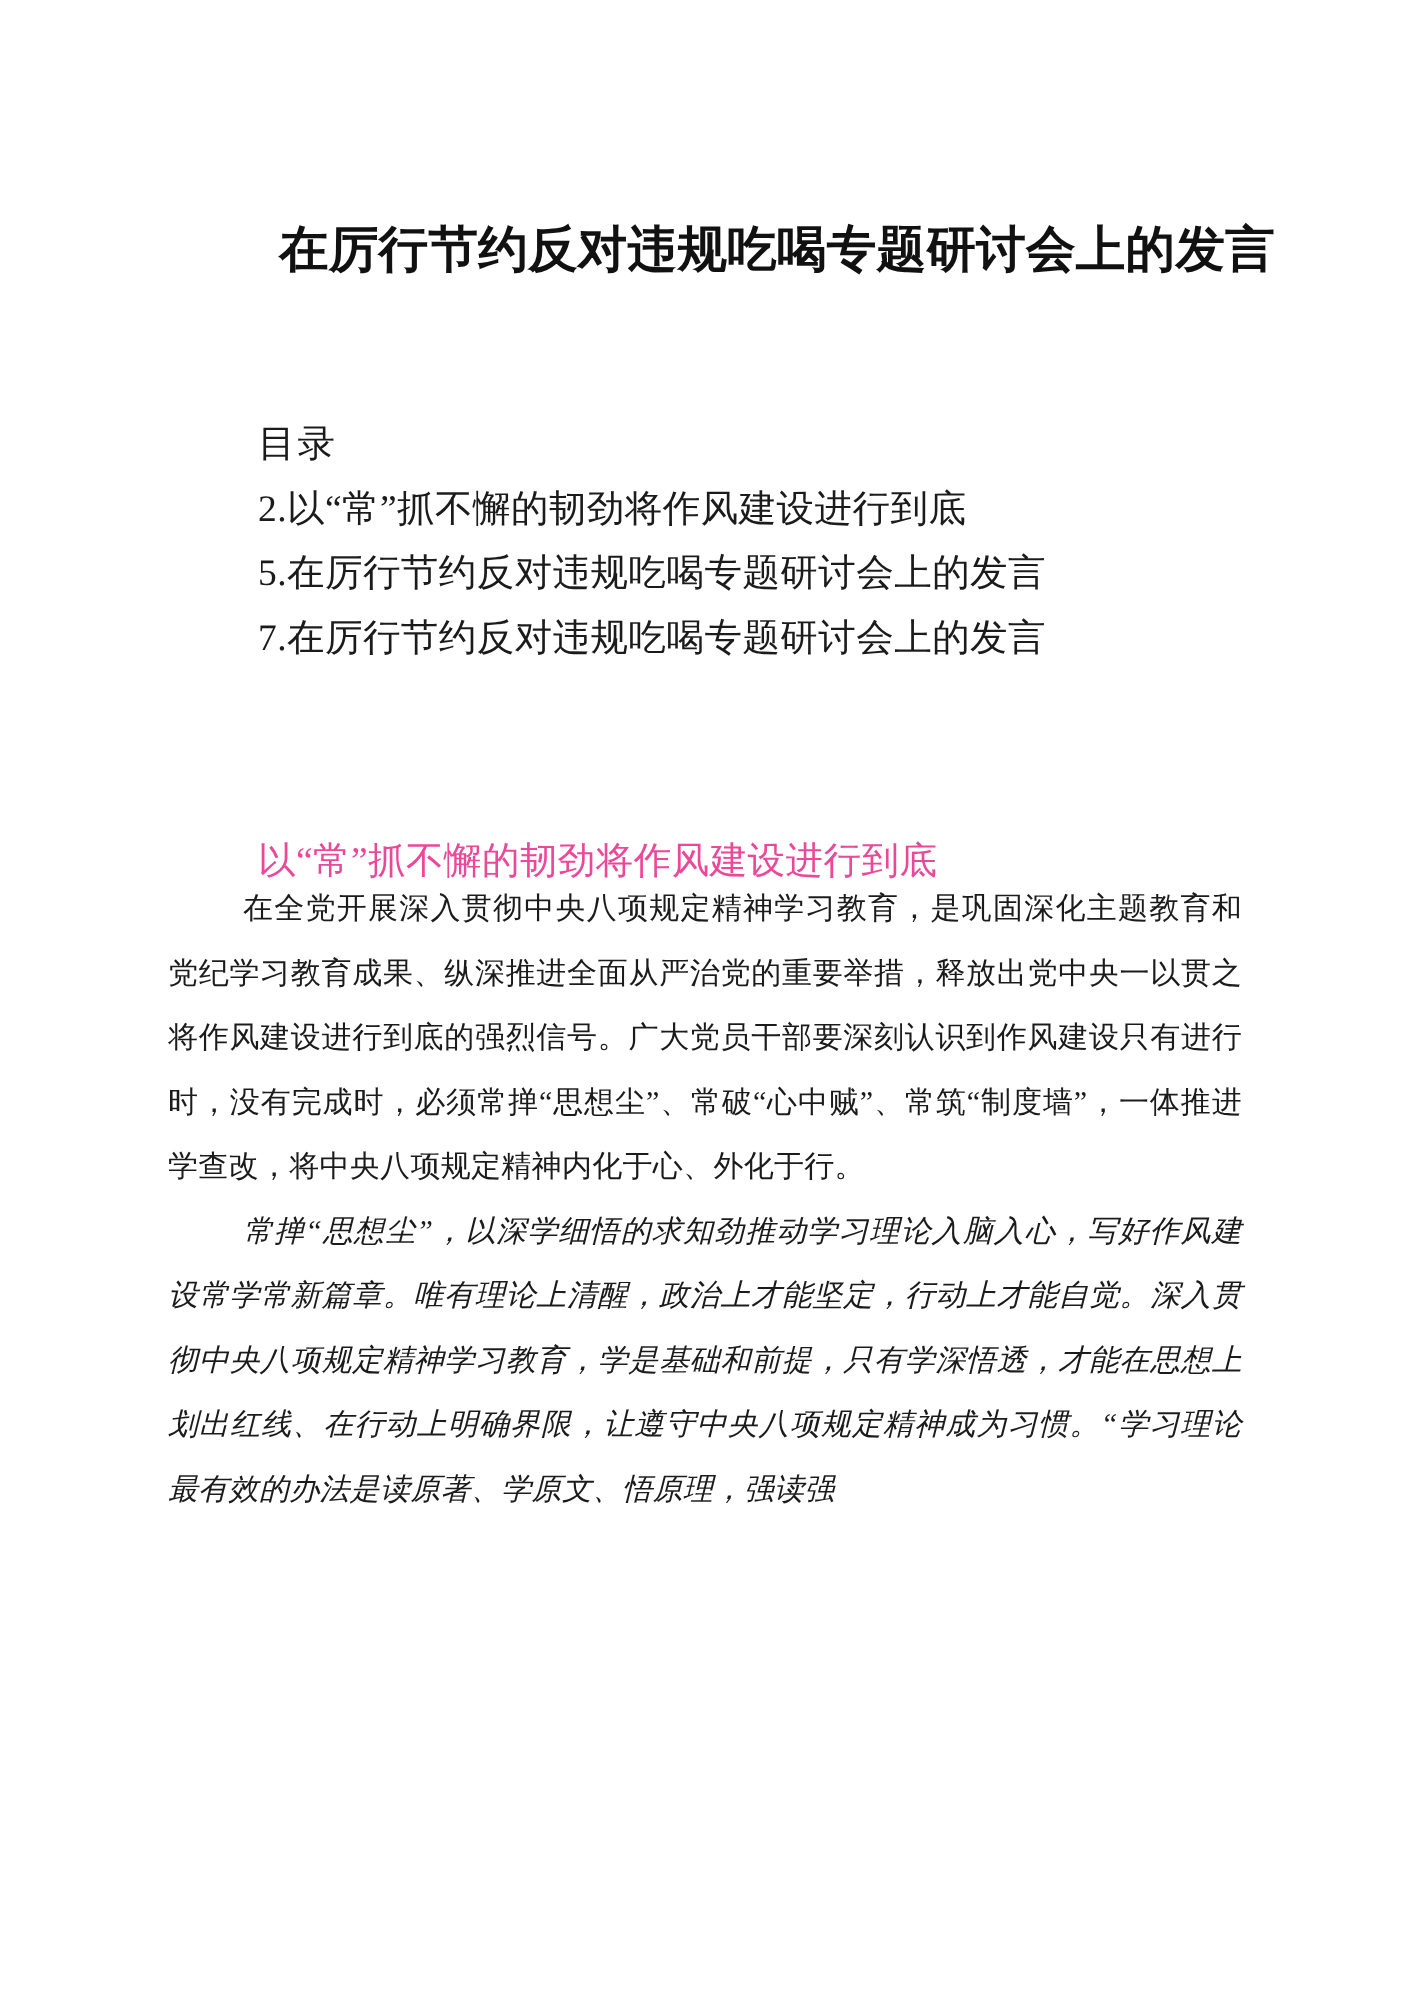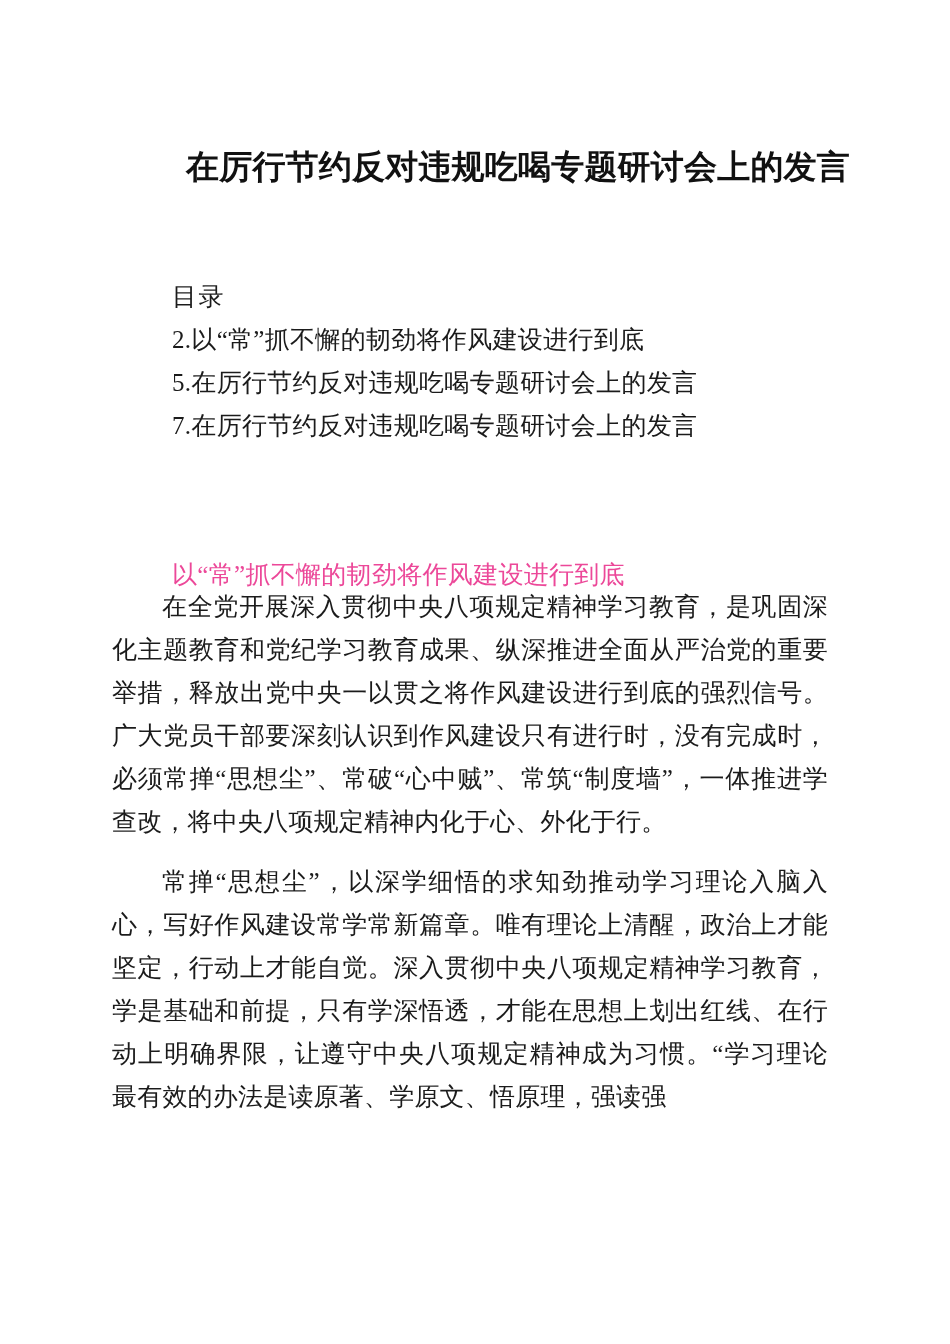--- a/index.html
+++ b/index.html
@@ -83,29 +83,29 @@
   .body-text {
     position: absolute;
     left: 112px;
     top: 585px;
     width: 716px;
   }
   .para {
     margin: 0;
     font-family: "Liberation Serif", "DejaVu Serif", serif;
     font-weight: 400;
-    font-size: 25px;
+    font-size: 20px;
     line-height: 43px;
     text-align: justify;
     text-justify: inter-ideograph;
     text-indent: 50px;
     letter-spacing: 0.2px;
     color: #1b1b1b;
   }
-  .para + .para { margin-top: 17px; }
+  .para + .para { margin-top: 0; font-style: italic; }
 
   
   .clip-mask {
     position: absolute;
     left: 0;
     top: 1168px;
     width: 950px;
     height: 176px;
     background: #ffffff;
   }

